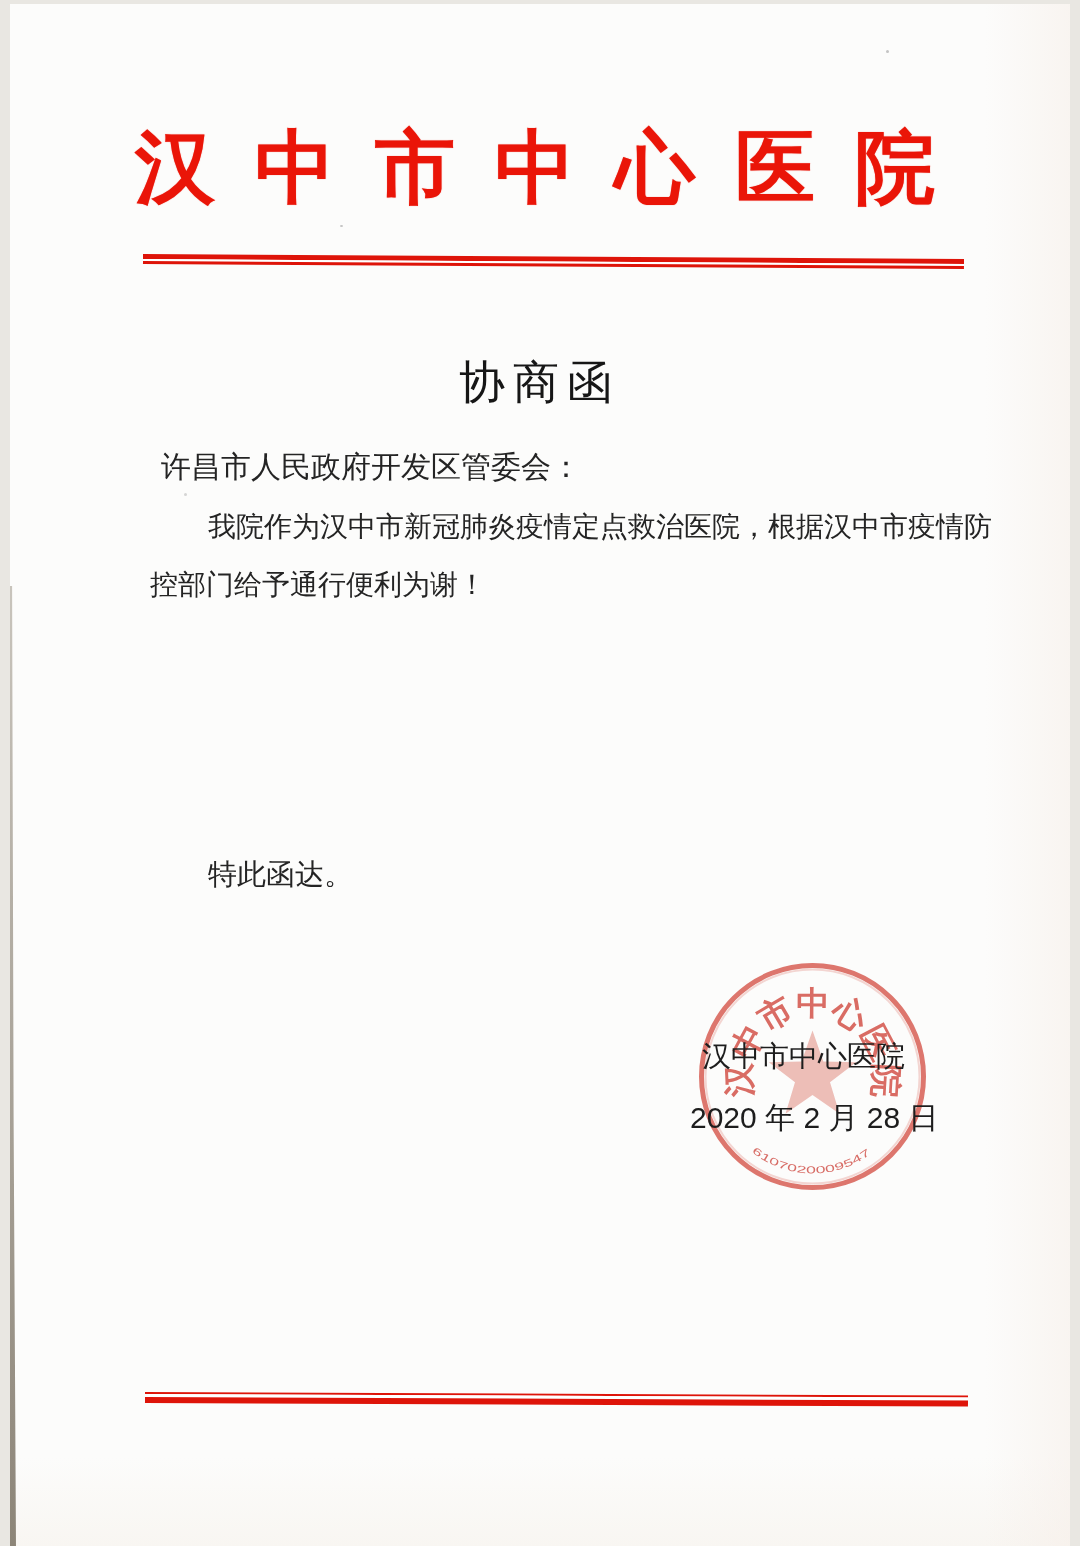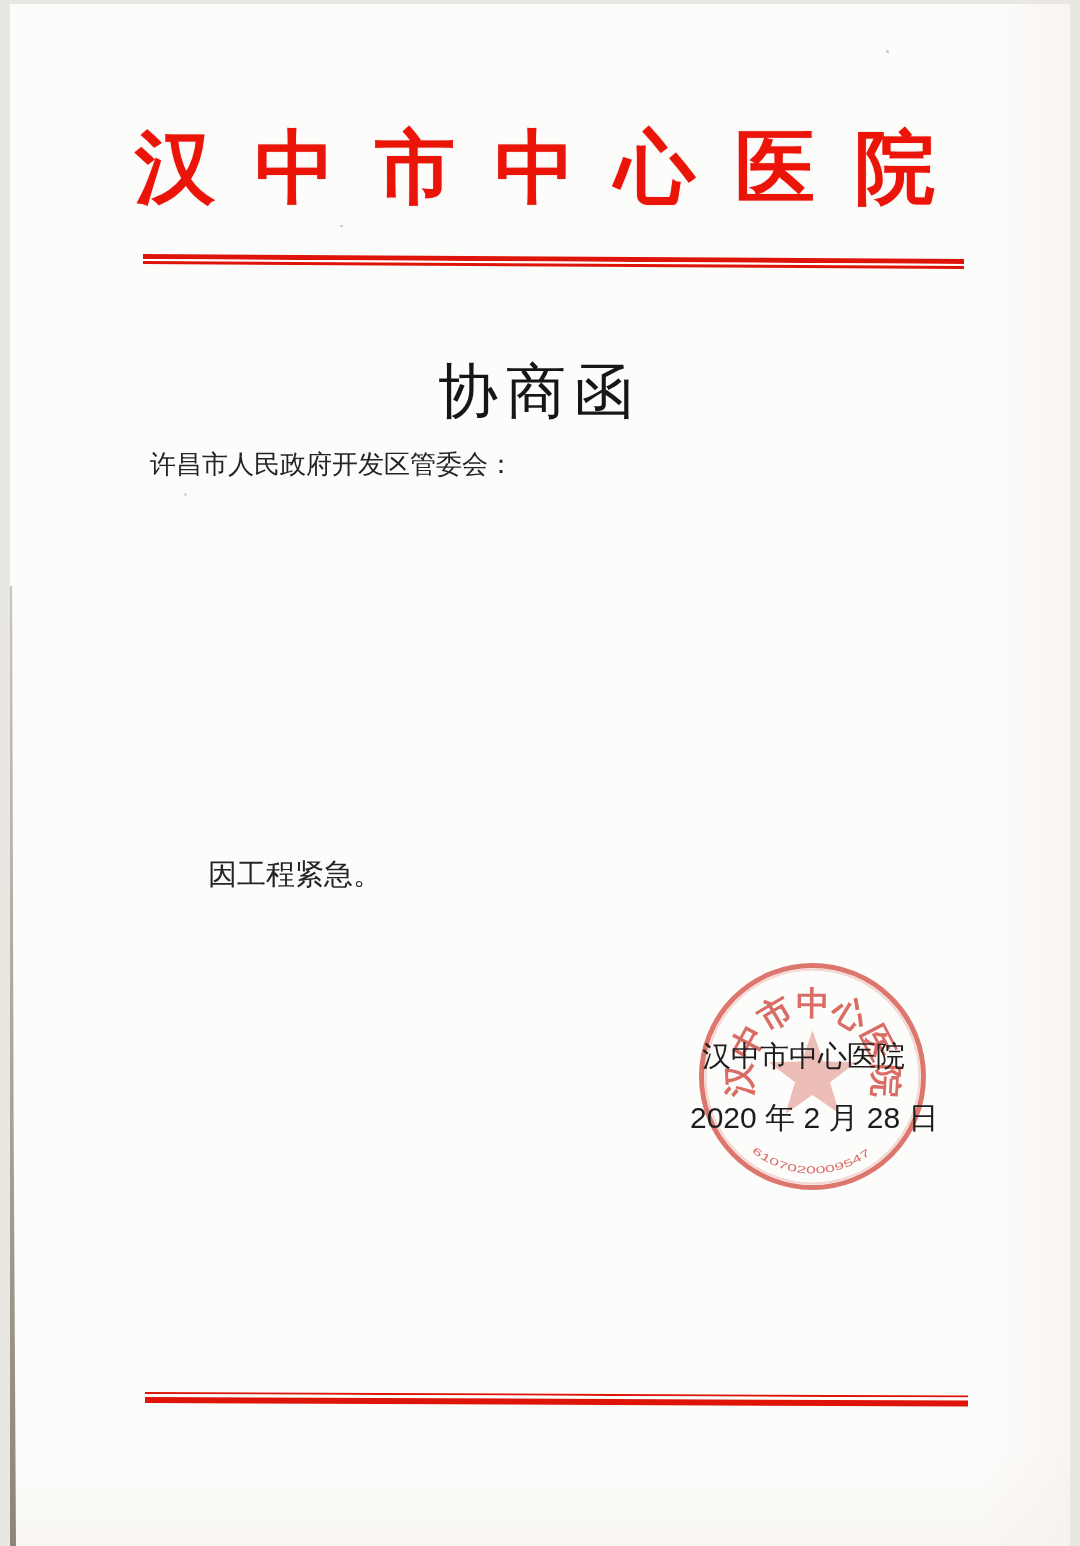--- a/index.html
+++ b/index.html
@@ -33,26 +33,26 @@
   .rule .r2{height:3px;background:#de1409;}
   .header-rule{top:250px;transform:rotate(0.35deg);transform-origin:left center;}
   .bottom-rule{top:1388px;left:135px;width:823px;transform:rotate(0.25deg);transform-origin:left center;}
   .bottom-rule .r1{height:2px;}
   .bottom-rule .rw{height:3px;}
   .bottom-rule .r2{height:6px;}
 
   .doc-title{
     position:absolute;left:0;top:348px;width:100%;
     text-align:center;
-    font-size:60px;letter-spacing:8px;
+    font-size:46px;letter-spacing:8px;
     color:#161616;
   }
   .salutation{
-    position:absolute;left:140px;top:443px;
-    font-size:26px;white-space:nowrap;color:#242424;
+    position:absolute;left:151px;top:443px;
+    font-size:30px;white-space:nowrap;color:#242424;
   }
   .body-block{
     position:absolute;left:140px;top:494px;width:815px;
     font-size:28px;line-height:57.5px;color:#242424;
   }
   .body-line{white-space:nowrap;}
   .body-line.indent{text-indent:58px;}
   .closing{
     position:absolute;left:198px;top:851px;
     font-size:29px;white-space:nowrap;color:#242424;
@@ -93,23 +93,25 @@
     <div class="r1"></div>
     <div class="rw"></div>
     <div class="r2"></div>
   </div>
 
   <div class="doc-title">协商函</div>
 
   <div class="salutation">许昌市人民政府开发区管委会：</div>
 
   <div class="body-block">
+    <div class="body-line indent">我院作为汉中市新冠肺炎疫情定点救治医院，根据汉中市疫情防</div>
+    <div class="body-line">控部门给予通行便利为谢！</div>
   </div>
 
-  <div class="closing">因工程紧急。</div>
+  <div class="closing">特此函达。</div>
 
   <svg class="seal" viewBox="0 0 235 245">
     <defs>
       <path id="sealTopArc" d="M 59.2,143.7 A 62,62 0 1 1 175.8,143.7" fill="none"></path>
       <path id="sealBottomArc" d="M 55.2,196.8 A 97,97 0 0 0 179.8,196.8" fill="none"></path>
     </defs>
     <circle cx="117.5" cy="122.5" r="111" fill="none" stroke="#d4544a" stroke-width="5" opacity="0.8"></circle>
     <circle cx="117.5" cy="122.5" r="107" fill="none" stroke="#e28d84" stroke-width="2" opacity="0.35"></circle>
     <polygon points="117.5,76.5 128.3,107.6 161.2,108.3 135,128.2 144.5,159.7 117.5,140.9 90.5,159.7 100,128.2 73.8,108.3 106.7,107.6" fill="#e08a80" opacity="0.55"></polygon>
     <text font-size="33" fill="#d4544a" opacity="0.85" font-family="Liberation Serif, DejaVu Serif, serif" font-weight="bold">

